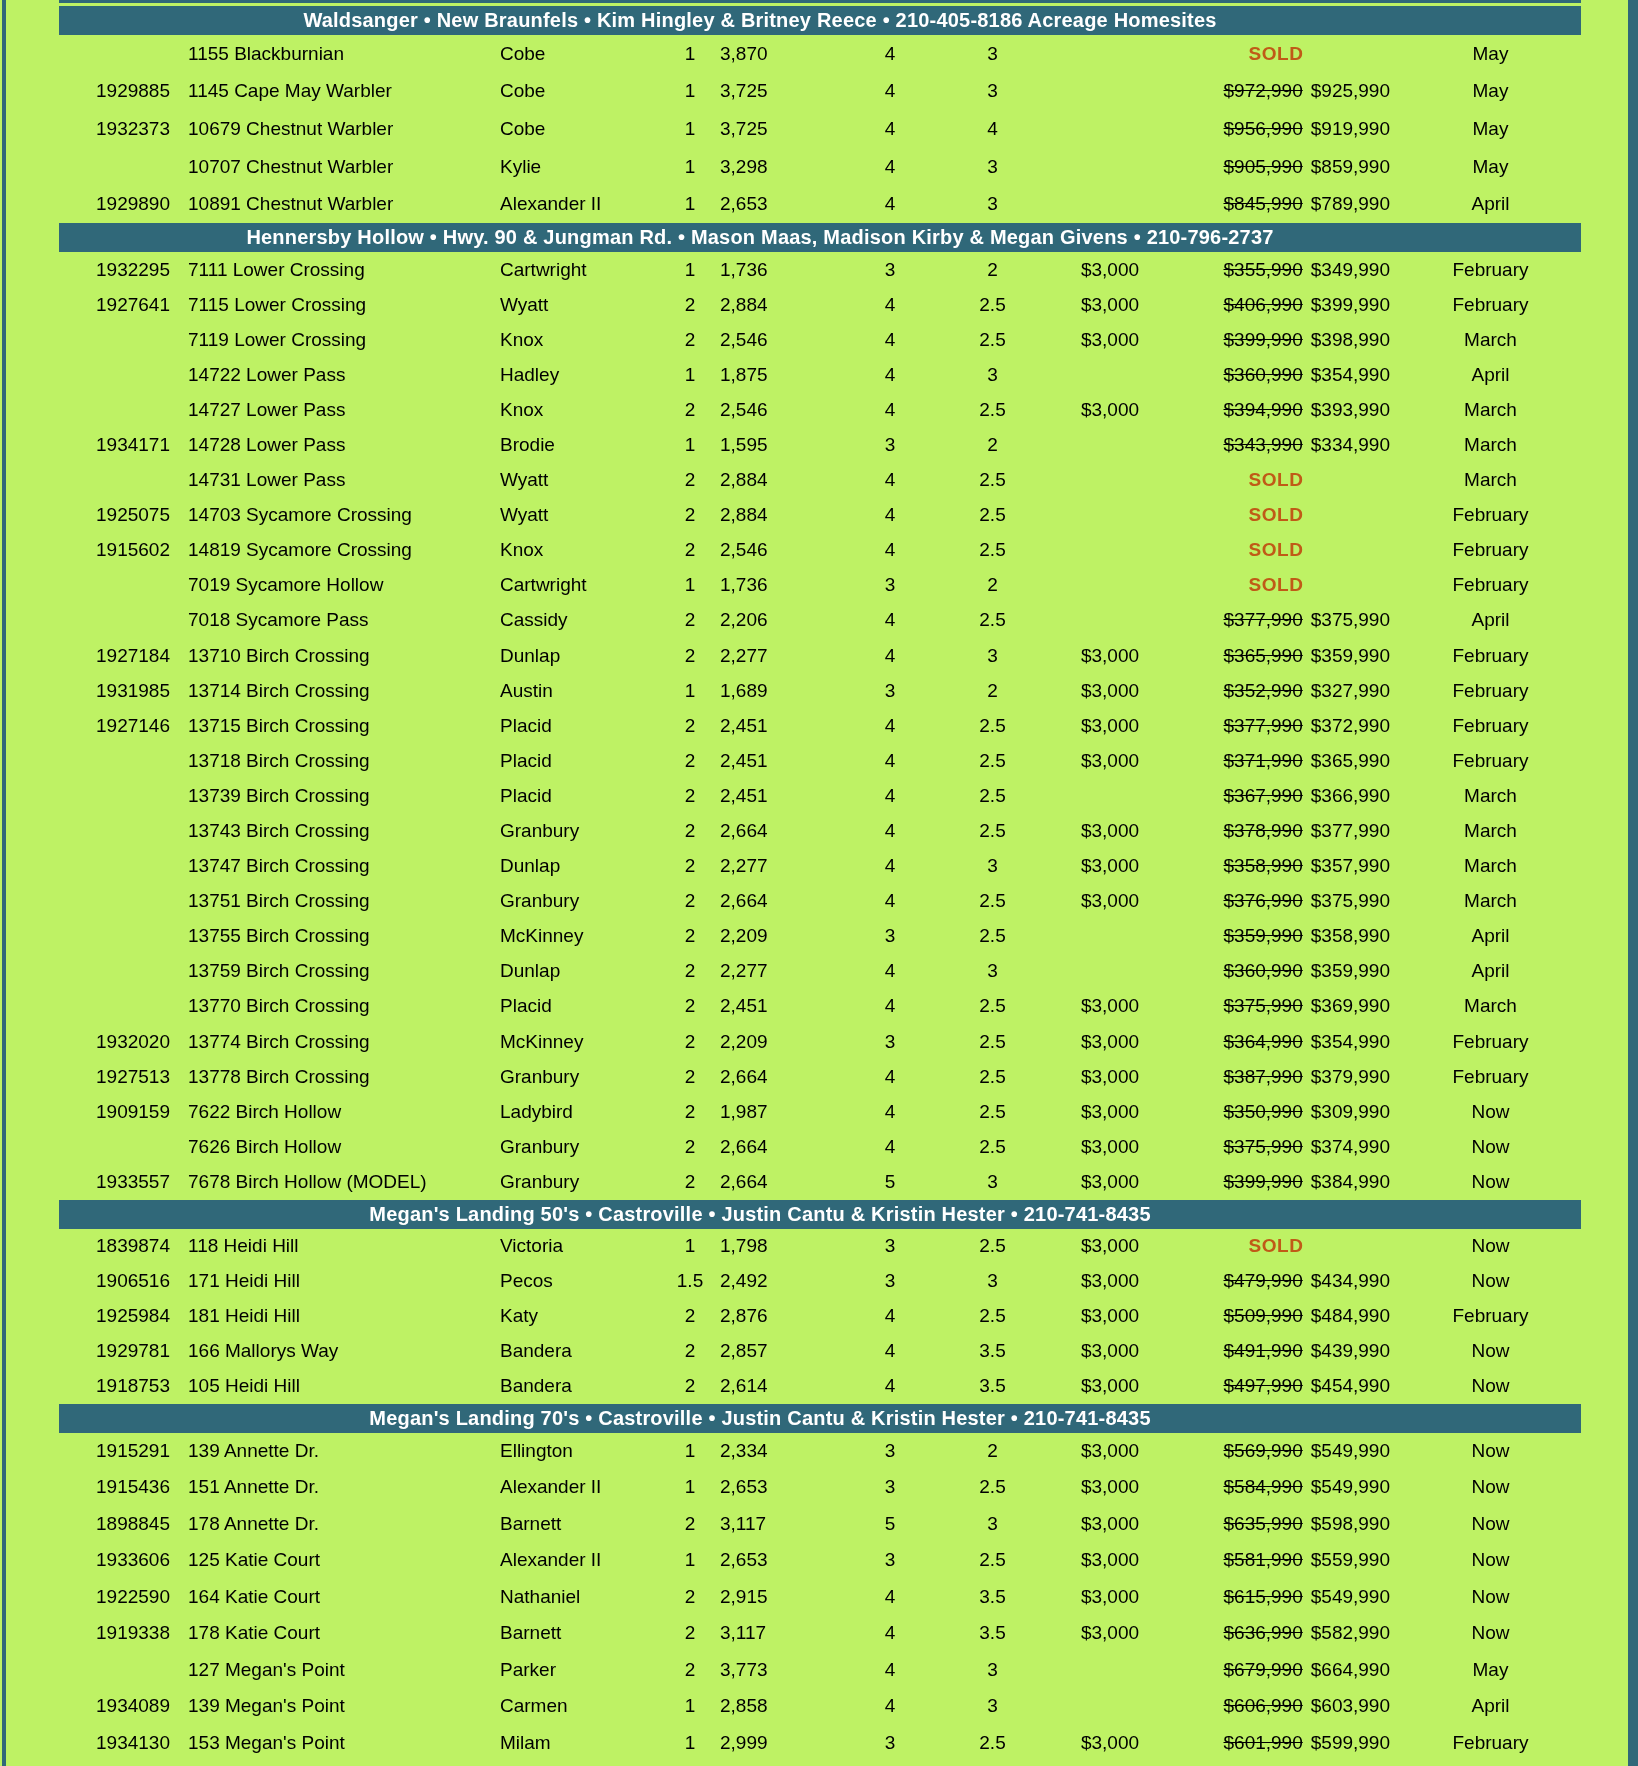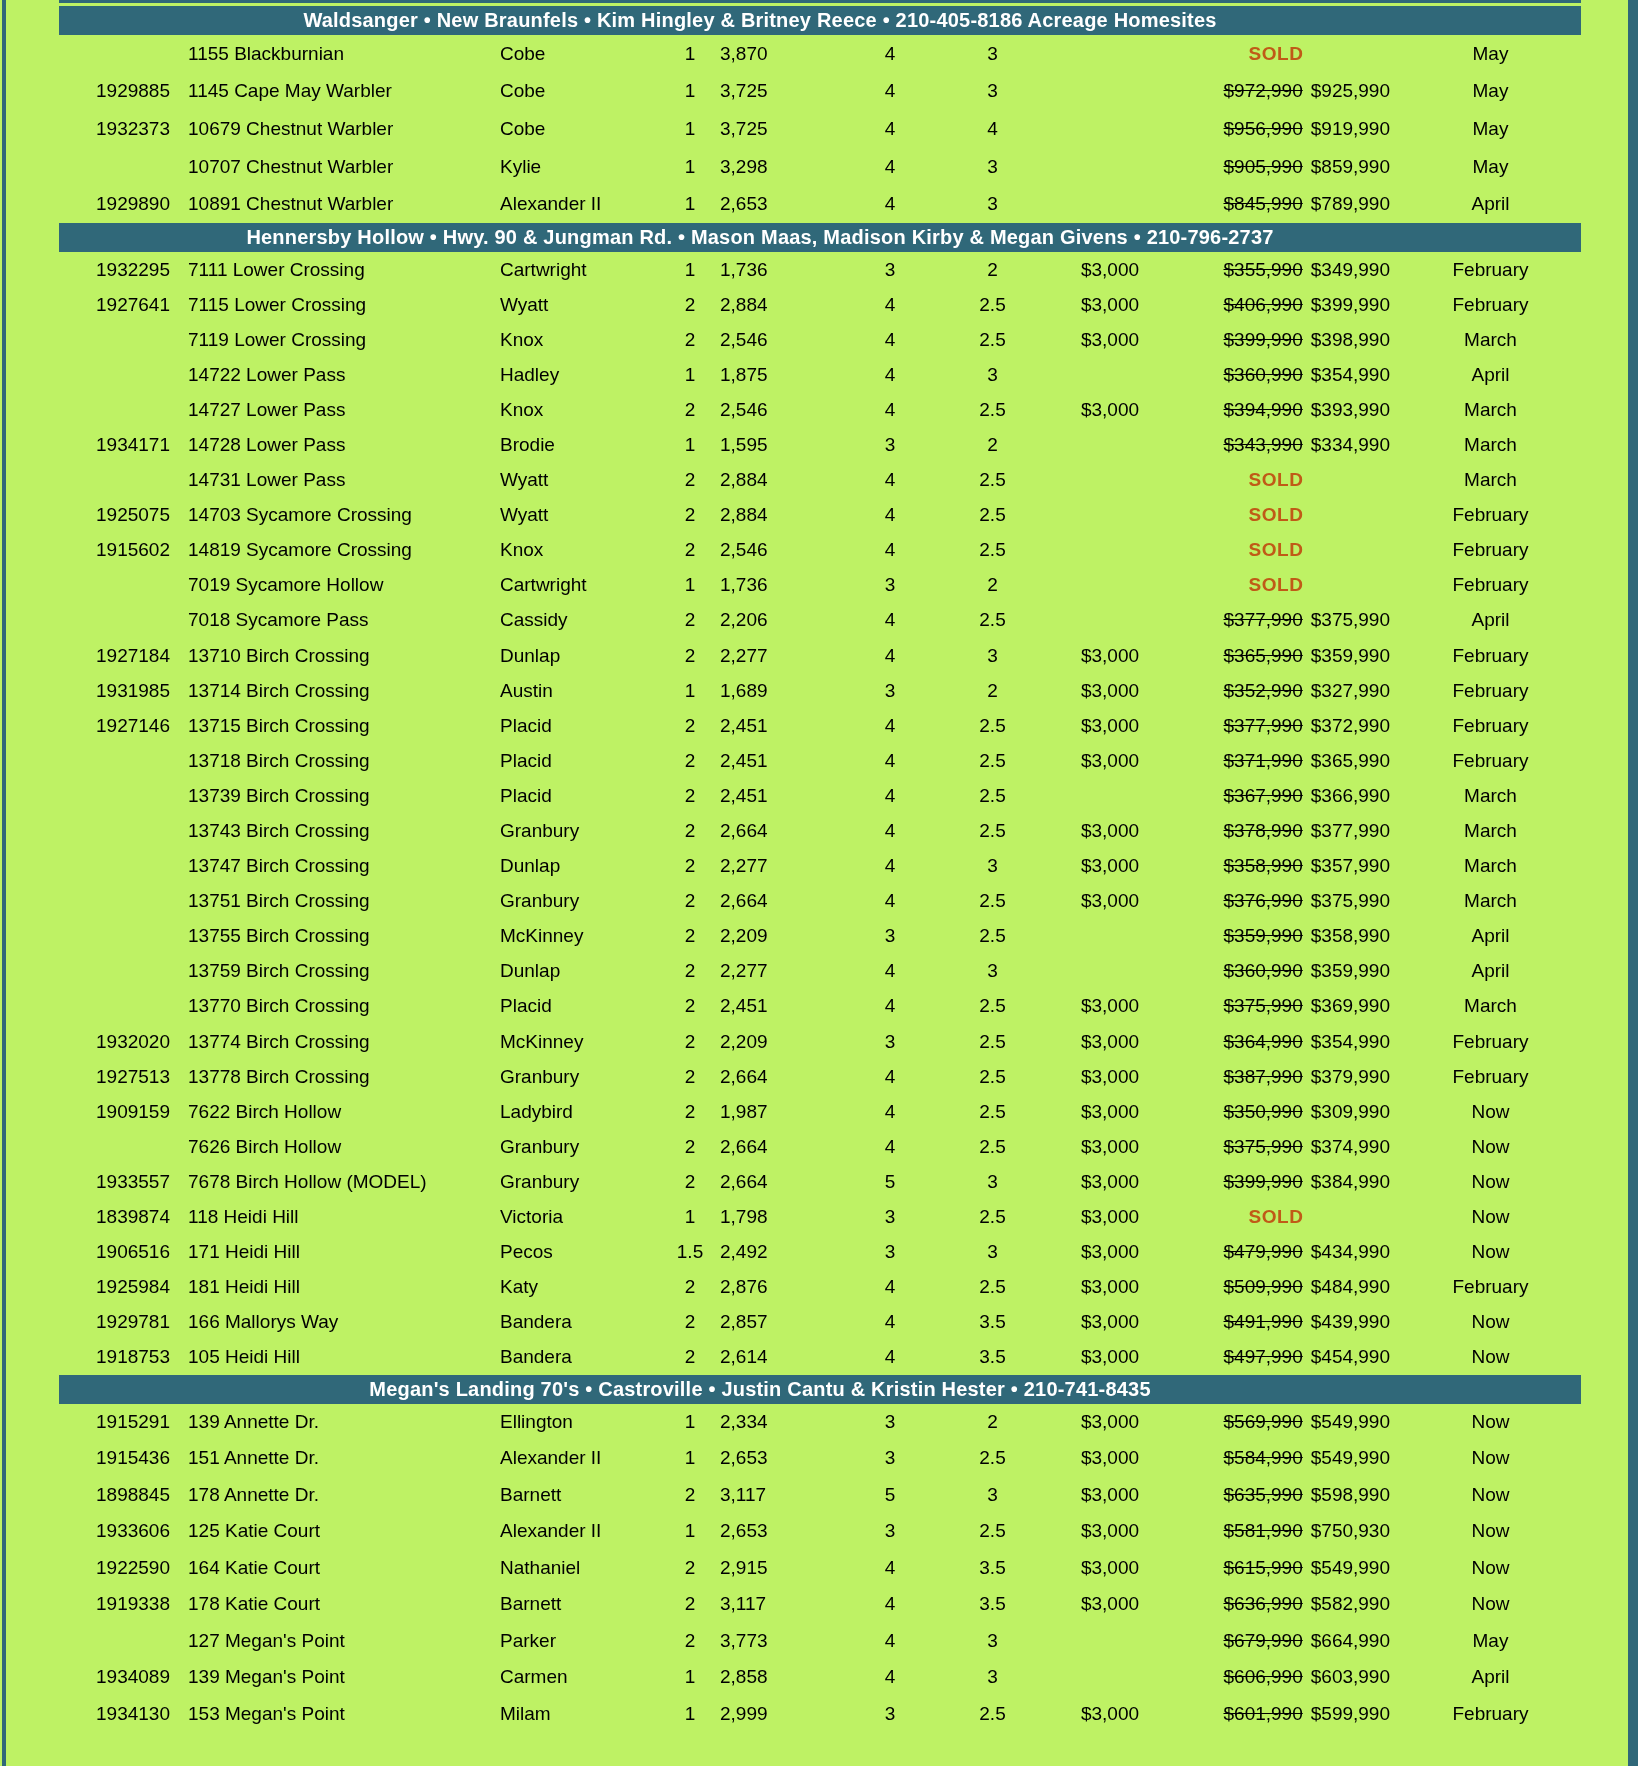--- a/index.html
+++ b/index.html
@@ -521,20 +521,23 @@
             <div class="c baths">3</div>
             <div class="c inc">$3,000</div>
             <div class="c price">
               <span class="was">$399,990</span>
               <span class="now">$384,990</span>
             </div>
             <div class="c month">Now</div>
           </div>
         </div>
         <div class="section sec2">
+          <div class="band">
+            <span>Megan's Landing 50's •  Castroville  •  Justin Cantu  &amp; Kristin Hester • 210-741-8435</span>
+          </div>
           <div class="row">
             <div class="c mls">1839874</div>
             <div class="c addr">118 Heidi Hill</div>
             <div class="c plan">Victoria</div>
             <div class="c story">1</div>
             <div class="c sqft">1,798</div>
             <div class="c beds">3</div>
             <div class="c baths">2.5</div>
             <div class="c inc">$3,000</div>
             <div class="c price is-sold">
@@ -656,21 +659,21 @@
             <div class="c mls">1933606</div>
             <div class="c addr">125 Katie Court</div>
             <div class="c plan">Alexander II</div>
             <div class="c story">1</div>
             <div class="c sqft">2,653</div>
             <div class="c beds">3</div>
             <div class="c baths">2.5</div>
             <div class="c inc">$3,000</div>
             <div class="c price">
               <span class="was">$581,990</span>
-              <span class="now">$750,930</span>
+              <span class="now">$559,990</span>
             </div>
             <div class="c month">Now</div>
           </div>
           <div class="row">
             <div class="c mls">1922590</div>
             <div class="c addr">164 Katie Court</div>
             <div class="c plan">Nathaniel</div>
             <div class="c story">2</div>
             <div class="c sqft">2,915</div>
             <div class="c beds">4</div>

